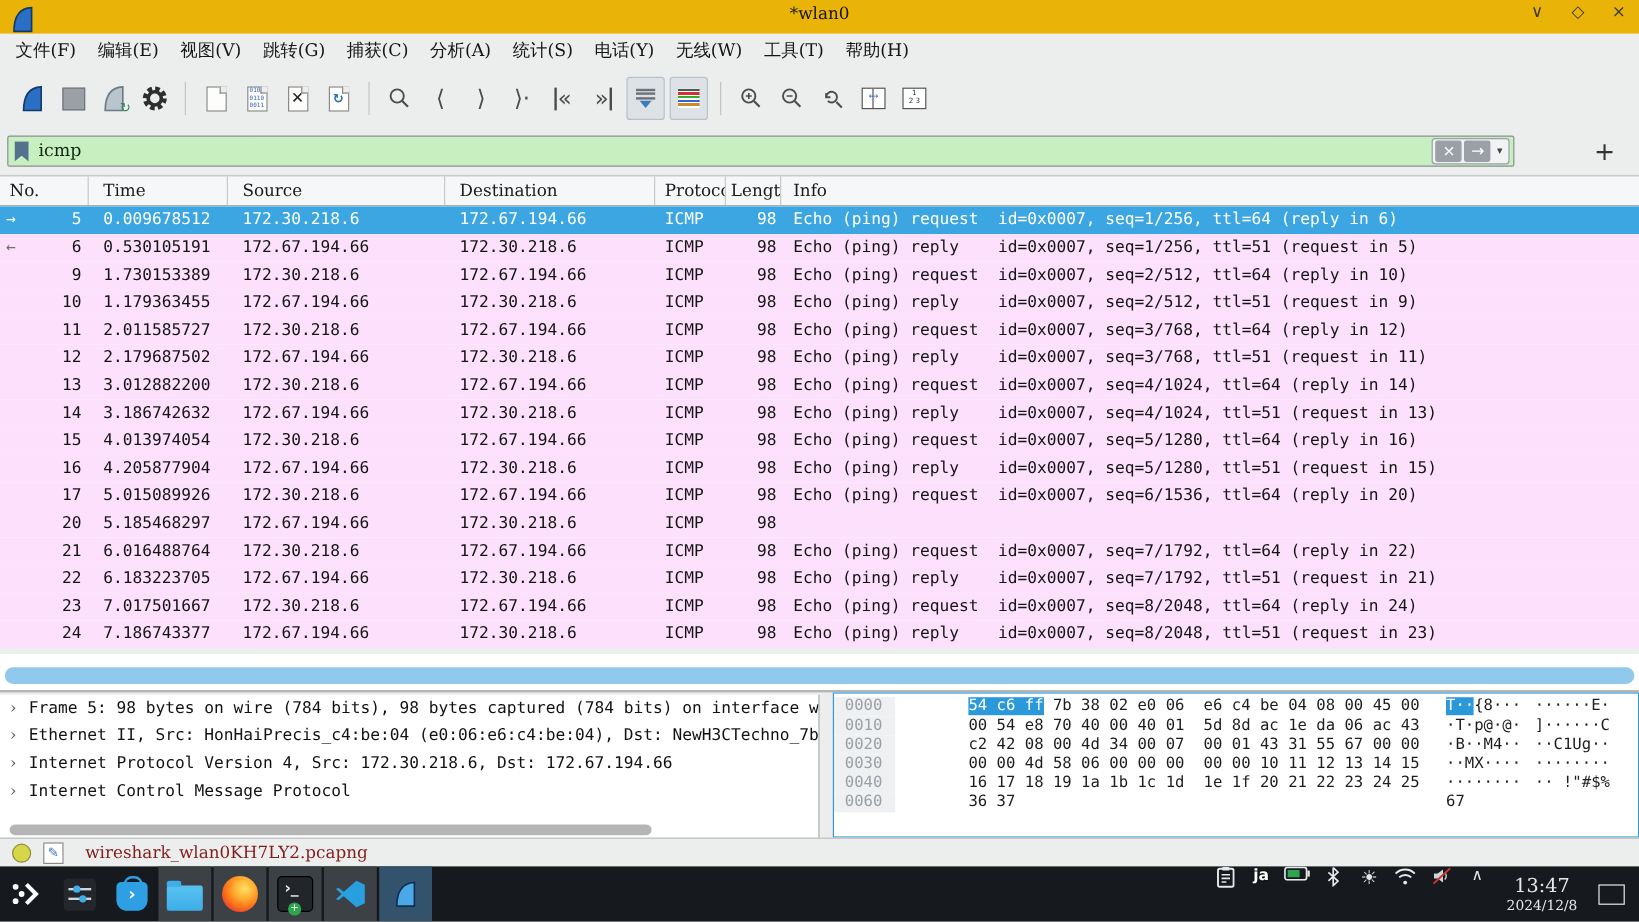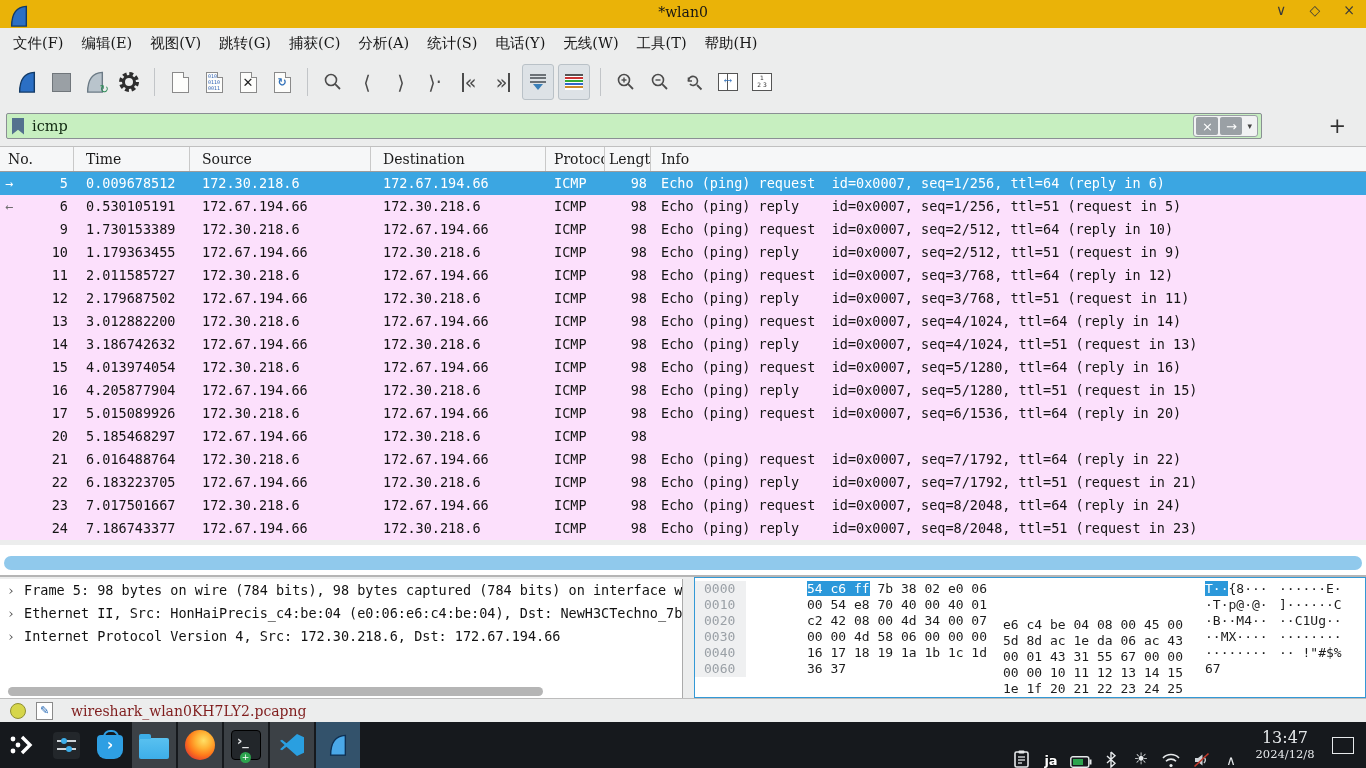--- a/index.html
+++ b/index.html
@@ -79,21 +79,21 @@
   .lower{position:absolute;left:0;top:575px;width:100%;height:123px;border-top:2px solid #b5b5b5;background:#eceded;box-sizing:border-box;}
   .details{position:absolute;left:0;top:2px;width:683px;height:121px;background:#fff;border-right:1px solid #aaa;box-sizing:border-box;overflow:hidden;}
   .dt-line{height:23px;line-height:23px;font-size:13.5px;white-space:nowrap;overflow:hidden;color:#121212;}
   .dt-exp{display:inline-block;width:14px;text-align:center;color:#555;margin:0 6px 0 4px;font-family:"DejaVu Serif",serif;}
   .dt-hscroll{position:absolute;left:0;bottom:2px;width:100%;height:12px;}
   .dt-hscroll .thumb{position:absolute;left:8px;width:535px;top:1px;height:9px;border-radius:5px;background:#b5b5b5;}
   .hexpane{position:absolute;left:694px;top:0;right:0;height:121px;background:#fff;border:1px solid #3399d6;box-sizing:border-box;padding-top:3px;}
   .hex-row{display:flex;height:16px;line-height:16px;font-size:13px;white-space:pre;color:#1d1d1d;}
   .hex-row .off{width:42px;padding-left:9px;background:#eff0f1;color:#9aa0a6;}
   .hex-row .hx1{margin-left:13px;width:182px;padding-left:48px;}
-  .hex-row .hx2{margin-left:14px;width:182px;margin-top:36px;}
+  .hex-row .hx2{margin-left:14px;width:182px;}
   .hex-row .as1{margin-left:20px;width:66px;}
   .hex-row .as2{margin-left:8px;}
   .hl{background:#2b98da;color:#fff;}
 
   
   .statusbar{position:absolute;left:0;top:698px;width:100%;height:24px;background:#eceded;border-top:1px solid #bcbcbc;display:flex;align-items:center;font-size:14px;box-sizing:border-box;}
   .expert-dot{width:14px;height:14px;border-radius:50%;background:#d6d64a;border:1px solid #8f8f35;margin:0 10px 0 10px;}
   .note-icon{width:15px;height:16px;background:#fff;border:1px solid #8a8a8a;font-size:11px;line-height:15px;text-align:center;color:#2f6fb8;margin-right:18px;}
   .status-file{color:#7f1d1d;}
   .status-right{margin-left:auto;display:flex;align-items:center;gap:14px;margin-right:10px;}
@@ -113,21 +113,21 @@
   .discover-bag{width:26px;height:24px;background:#2e9fe3;border-radius:4px 4px 9px 9px;position:relative;margin-top:4px;}
   .discover-bag::before{content:"";position:absolute;left:6px;top:-5px;width:12px;height:10px;border:2px solid #2e9fe3;border-bottom:none;border-radius:7px 7px 0 0;}
   .discover-bag::after{content:"›";position:absolute;left:0;right:0;top:1px;text-align:center;color:#fff;font-size:15px;font-weight:bold;}
   .folder-ic{width:30px;height:21px;background:linear-gradient(#59c1f0,#3daee9);border-radius:2px;position:relative;margin-top:6px;}
   .folder-ic::before{content:"";position:absolute;left:0;top:-4px;width:12px;height:5px;background:#3daee9;border-radius:2px 2px 0 0;}
   .firefox-ic{width:30px;height:30px;border-radius:50%;background:radial-gradient(circle at 62% 35%,#ffe066 0%,#ffb133 30%,#ff7a1a 55%,#e6432e 78%,#b5179e 100%);}
   .konsole-ic{width:28px;height:28px;background:#22262a;border:1px solid #000;border-radius:4px;position:relative;}
   .konsole-ic .pr{position:absolute;left:5px;top:2px;color:#e8eaec;font-size:13px;font-weight:bold;}
   .konsole-ic .plus{position:absolute;left:8px;bottom:-4px;width:11px;height:11px;border-radius:50%;background:#2da44e;color:#fff;font-size:9px;line-height:11px;text-align:center;}
   .wifi-svg,.bt-svg,.clip-svg,.bat-svg,.vol-svg{display:block;}
-  .tray-item{display:flex;align-items:flex-end;justify-content:center;width:30px;height:46px;}
+  .tray-item{display:flex;align-items:flex-start;justify-content:center;width:30px;height:46px;}
   .tray-ja{font-size:13px;font-weight:bold;color:#fff;text-shadow:0 0 2px #000;}
   .brightness-glyph{font-size:16px;color:#e6e9eb;}
   .chevron-up{font-size:13px;color:#e6e9eb;}
   .clock{width:78px;text-align:center;line-height:1.15;font-family:"DejaVu Serif",serif;}
   .clock .t{font-size:16px;}
   .clock .d{font-size:11.5px;}
   .show-desktop{width:20px;height:15px;border:1px solid #e6e9eb;margin:0 12px 0 8px;}
 </style>
 </head>
 <body>
@@ -478,20 +478,21 @@
   <div class="lower">
 
     <div class="details mono">
 
         <div class="dt-line"><span class="dt-exp">›</span><span>Frame 5: 98 bytes on wire (784 bits), 98 bytes captured (784 bits) on interface wlan0</span></div>
 
         <div class="dt-line"><span class="dt-exp">›</span><span>Ethernet II, Src: HonHaiPrecis_c4:be:04 (e0:06:e6:c4:be:04), Dst: NewH3CTechno_7b:38:02</span></div>
 
         <div class="dt-line"><span class="dt-exp">›</span><span>Internet Protocol Version 4, Src: 172.30.218.6, Dst: 172.67.194.66</span></div>
 
+        <div class="dt-line"><span class="dt-exp">›</span><span>Internet Control Message Protocol</span></div>
 
       <div class="dt-hscroll">
         <div class="thumb"></div>
       </div>
     </div>
 
     <div class="hexpane mono">
 
         <div class="hex-row">
           <span class="off">0000</span>

